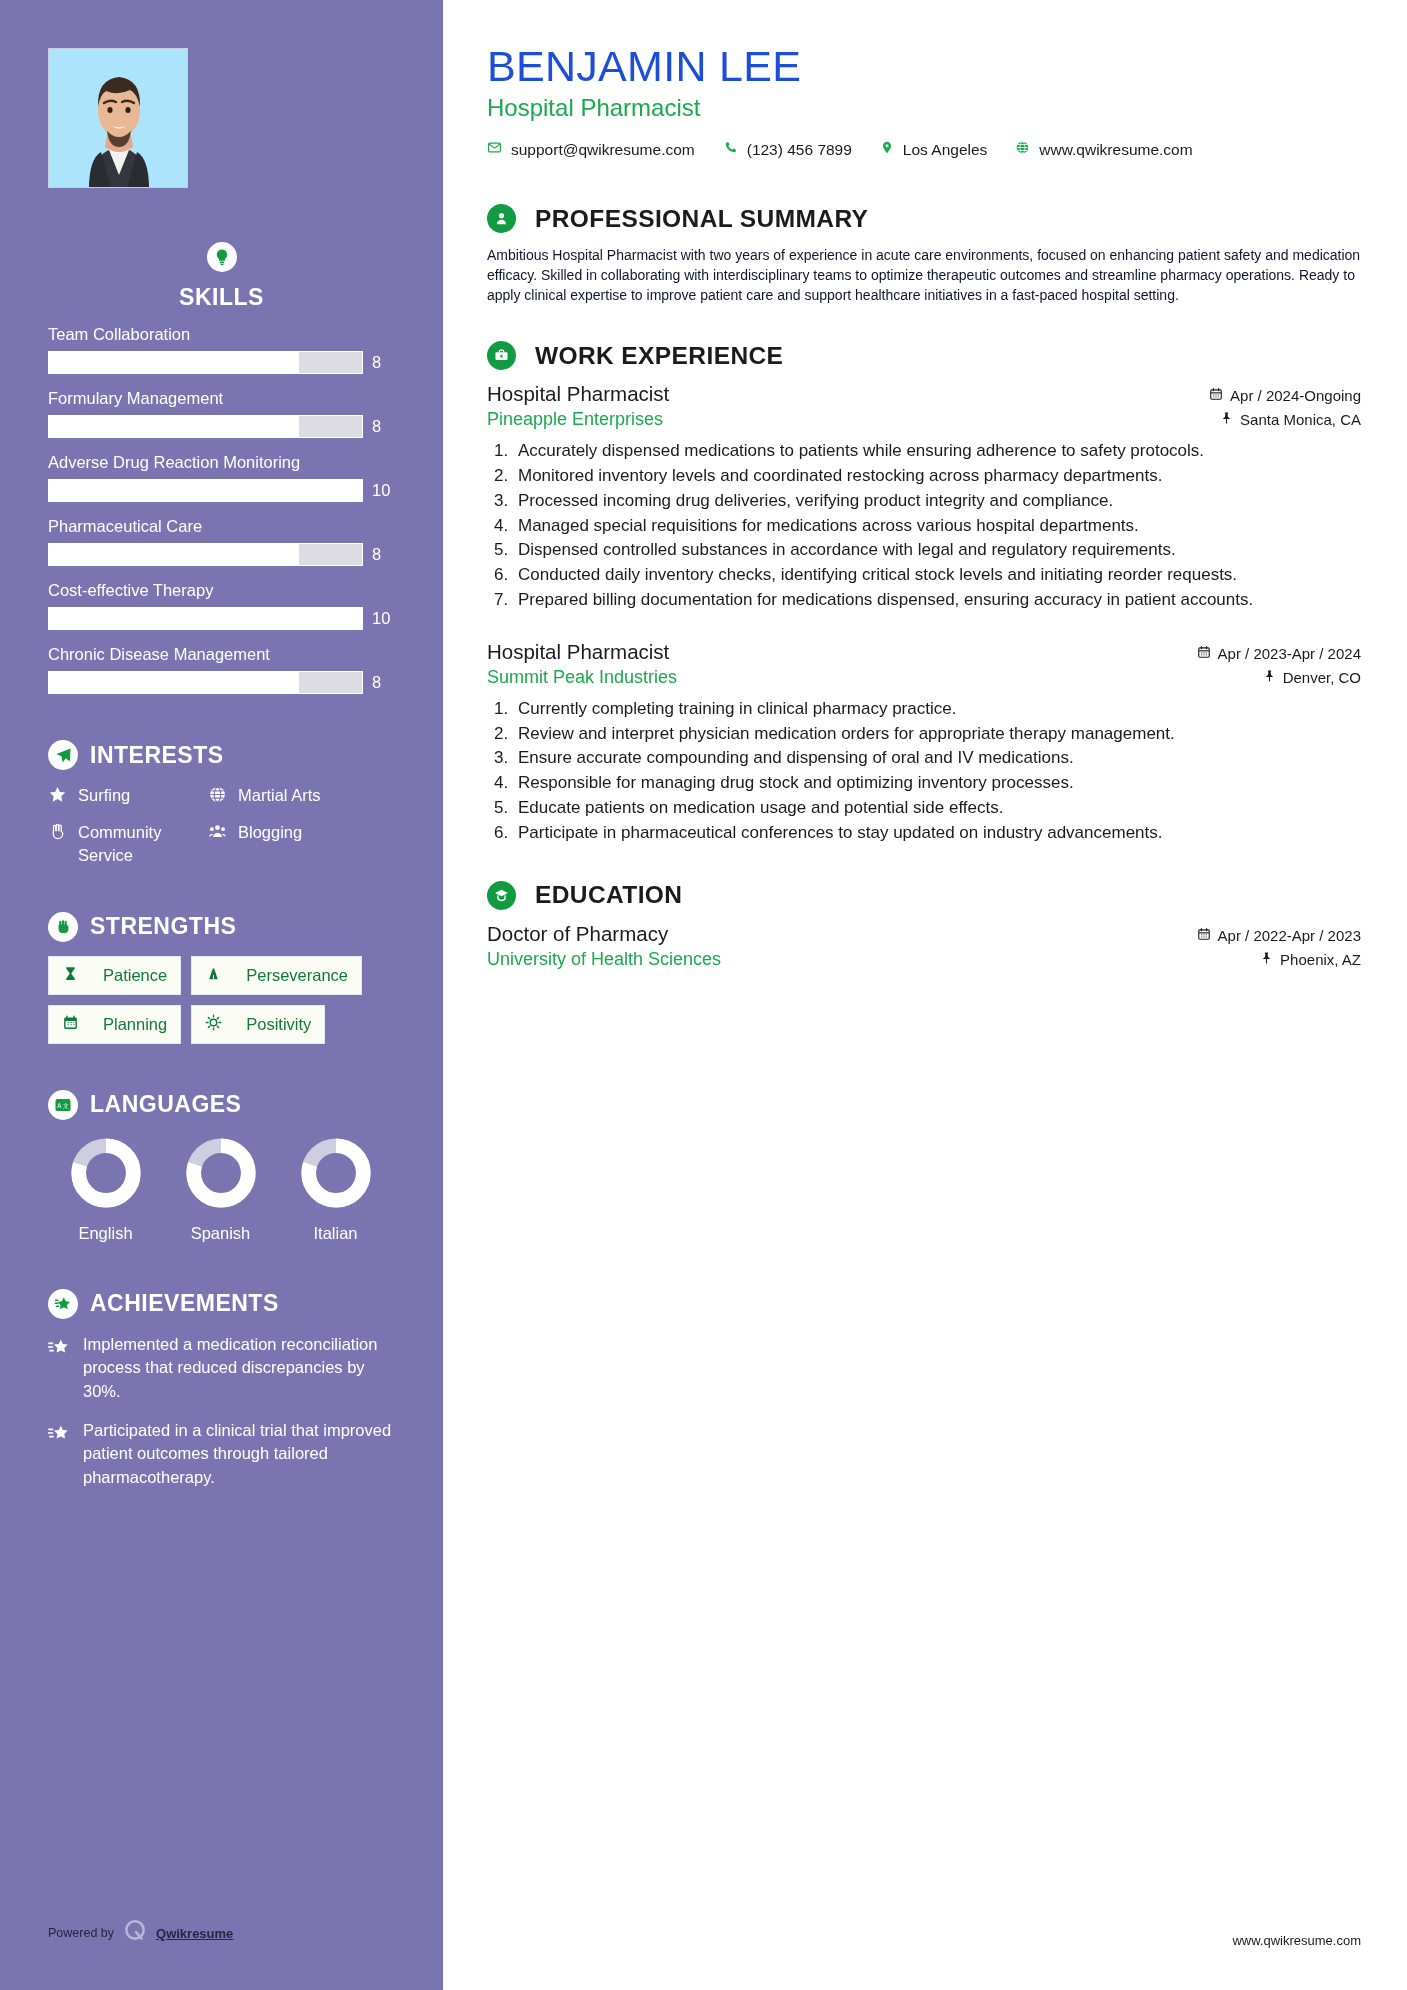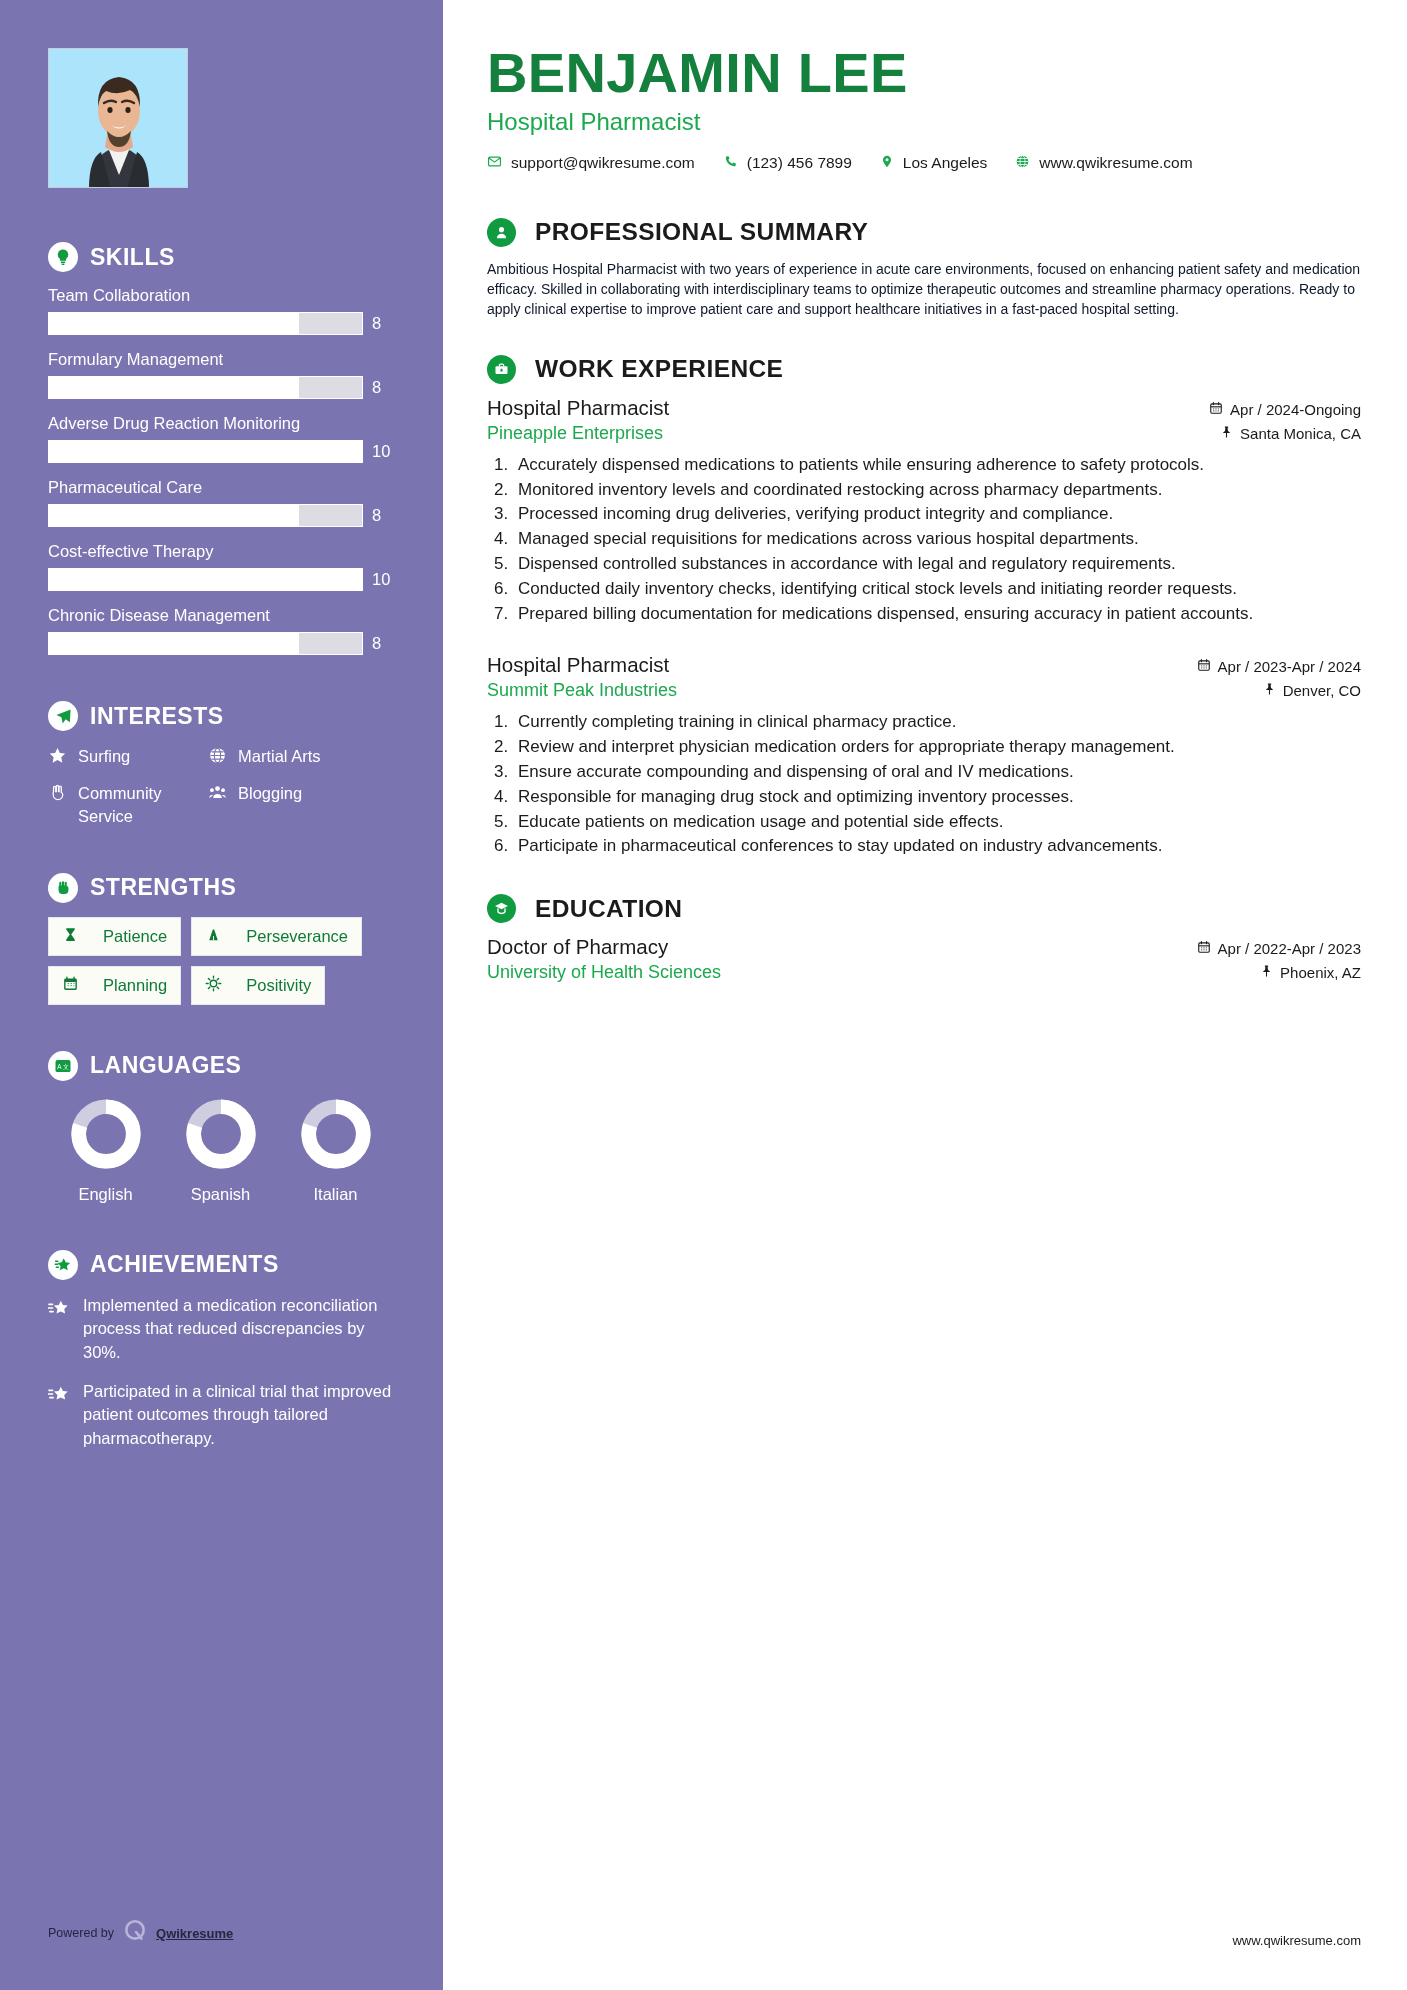--- a/index.html
+++ b/index.html
@@ -39,21 +39,21 @@
   .photo-svg { display: block; width: 140px; height: 140px; }
 
   
   .side-head {
     display: flex;
     align-items: center;
     gap: 12px;
     margin-top: 46px;
     margin-bottom: 14px;
   }
-  .side-head.first { margin-top: 54px; }
+  .side-head.first { margin-top: 54px; flex-direction: column; }
   .badge-icon {
     width: 30px; height: 30px;
     border-radius: 50%;
     background: #ffffff;
     display: flex; align-items: center; justify-content: center;
     flex: 0 0 30px;
   }
   .badge-icon svg { display:block; }
   .side-head-text {
     color: #ffffff;
@@ -164,23 +164,23 @@
   }
 
   
   .main {
     flex: 1 1 auto;
     padding: 44px 46px 0 44px;
     position: relative;
     background: #ffffff;
   }
   .name {
-    font-size: 56px;
-    font-weight: bold;
-    color: #15803d;
+    font-size: 43px;
+    font-weight: normal;
+    color: #1d4ed8;
     letter-spacing: 0.3px;
     line-height: 1.05;
   }
   .role {
     font-size: 24px;
     color: #1aa94c;
     margin-top: 5px;
   }
   .contact-row {
     display: flex;

